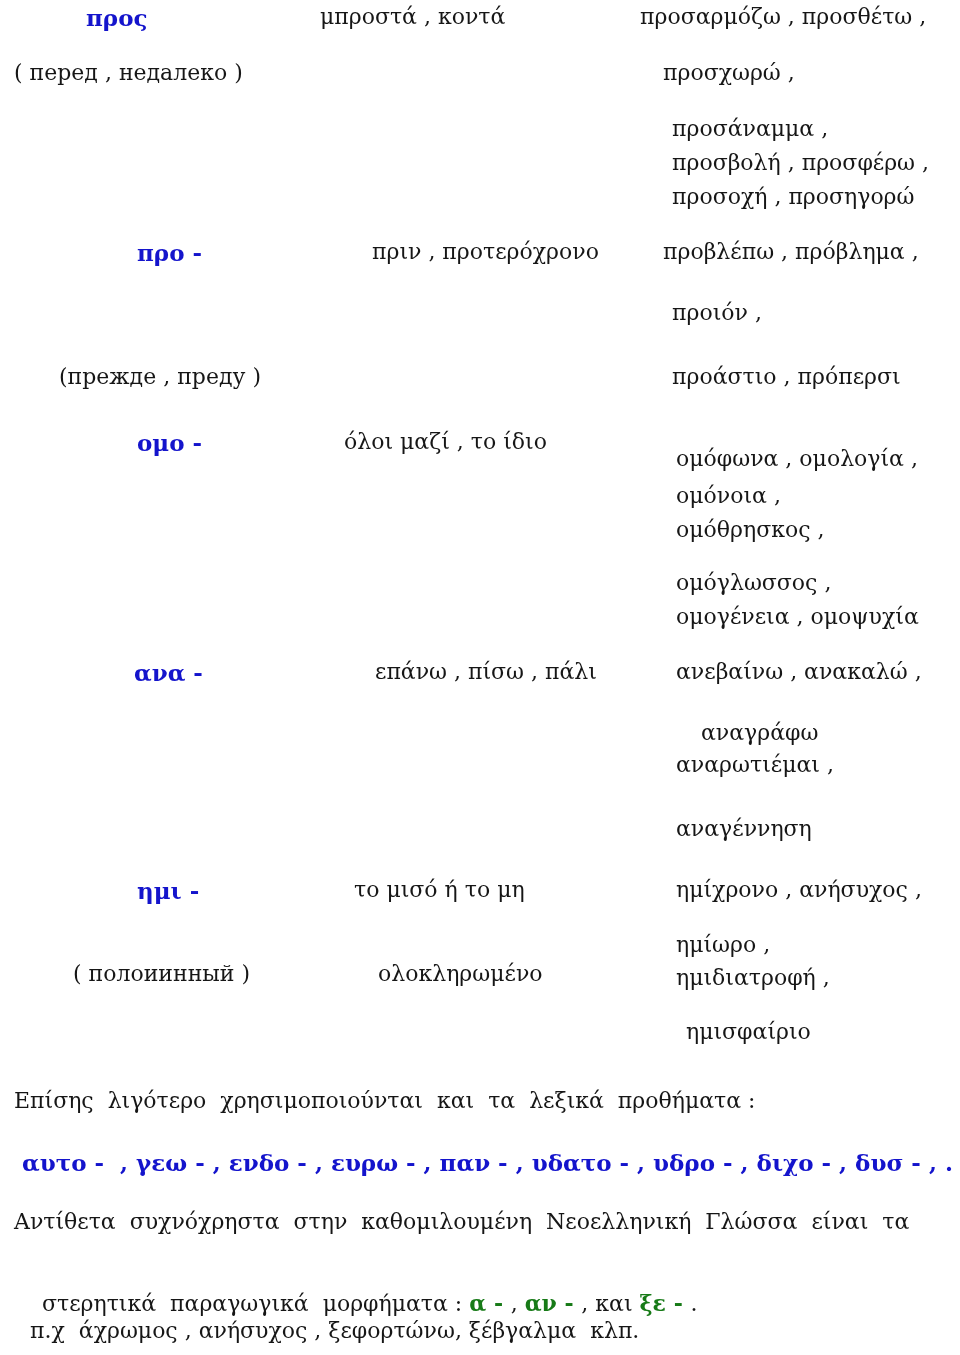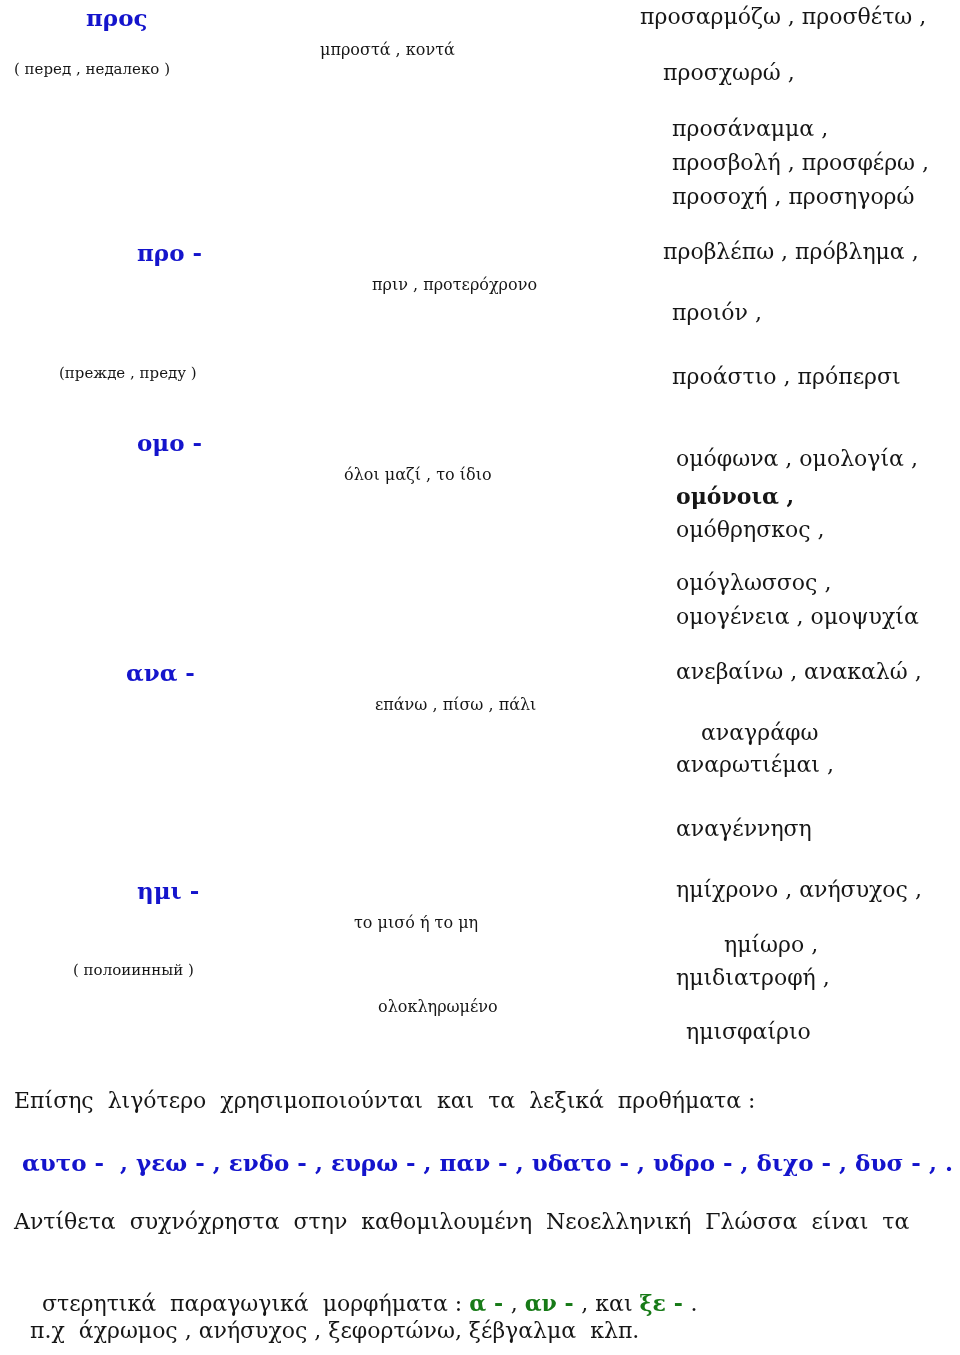--- a/index.html
+++ b/index.html
@@ -32,25 +32,25 @@
   }
 
   .prefix {
     color: #1414cc;
     font-weight: bold;
     font-size: 23px;
   }
 
   .ru {
     font-family: "DejaVu Serif", serif;
-    font-size: 15px;
+    font-size: 22px;
     color: #161616;
   }
 
-  .gloss { font-size: 16px; margin-top: 36px; }
+  .gloss { font-size: 22px; }
   .examples { font-size: 22px; }
 
   .blue-list {
     color: #1414cc;
     font-weight: bold;
     font-size: 23px;
   }
   .green {
     color: #177a17;
     font-weight: bold;
@@ -79,42 +79,42 @@
 
   <div class="t examples" style="left:672px; top:302px;">προιόν ,</div>
 
   <div class="t ru" style="left:59px; top:366px;">(прежде , преду )</div>
   <div class="t examples" style="left:672px; top:366px;">προάστιο , πρόπερσι</div>
 
   <div class="t prefix" style="left:137px; top:431px;">ομο -</div>
   <div class="t gloss" style="left:344px; top:431px;">όλοι μαζί , το ίδιο</div>
   <div class="t examples" style="left:676px; top:431px;margin-top:17px;">ομόφωνα , ομολογία ,</div>
 
-  <div class="t examples" style="left:676px; top:485px;font-weight:bold;">ομόνοια ,</div>
+  <div class="t examples" style="left:676px; top:485px;">ομόνοια ,</div>
 
   <div class="t examples" style="left:676px; top:519px;">ομόθρησκος ,</div>
 
   <div class="t examples" style="left:676px; top:572px;">ομόγλωσσος ,</div>
   <div class="t examples" style="left:676px; top:606px;">ομογένεια , ομοψυχία</div>
 
-  <div class="t prefix" style="left:126px; top:661px;">ανα -</div>
+  <div class="t prefix" style="left:134px; top:661px;">ανα -</div>
   <div class="t gloss" style="left:375px; top:661px;">επάνω , πίσω , πάλι</div>
   <div class="t examples" style="left:676px; top:661px;">ανεβαίνω , ανακαλώ ,</div>
 
   <div class="t examples" style="left:681px; top:722px;margin-left:20px;">αναγράφω</div>
 
   <div class="t examples" style="left:676px; top:754px;text-align:right;">αναρωτιέμαι ,</div>
 
   <div class="t examples" style="left:676px; top:818px;">αναγέννηση</div>
 
   <div class="t prefix" style="left:137px; top:879px;">ημι -</div>
   <div class="t gloss" style="left:354px; top:879px;">το μισό ή το μη</div>
   <div class="t examples" style="left:676px; top:879px;">ημίχρονο , ανήσυχος ,</div>
 
-  <div class="t examples" style="left:676px; top:934px;margin-left:48px;">ημίωρο ,</div>
+  <div class="t examples" style="left:676px; top:934px;">ημίωρο ,</div>
 
   <div class="t ru" style="left:73px; top:963px;">( полоиинный )</div>
   <div class="t gloss" style="left:378px; top:963px;">ολοκληρωμένο</div>
   <div class="t examples" style="left:676px; top:967px;">ημιδιατροφή ,</div>
 
   <div class="t examples" style="left:686px; top:1021px;">ημισφαίριο</div>
 
   <div class="t para" style="left:14px; top:1090px;">Επίσης  λιγότερο  χρησιμοποιούνται  και  τα  λεξικά  προθήματα :</div>
 
   <div class="t blue-list" style="left:22px; top:1151px;">αυτο -  , γεω - , ενδο - , ευρω - , παν - , υδατο - , υδρο - , διχο - , δυσ - , .</div>

